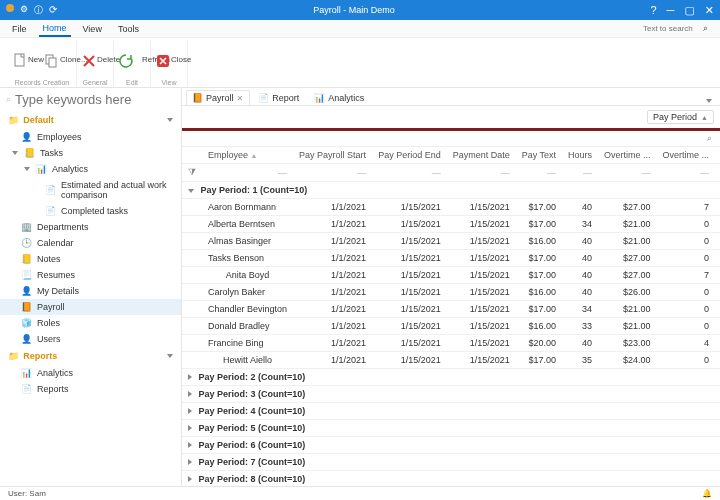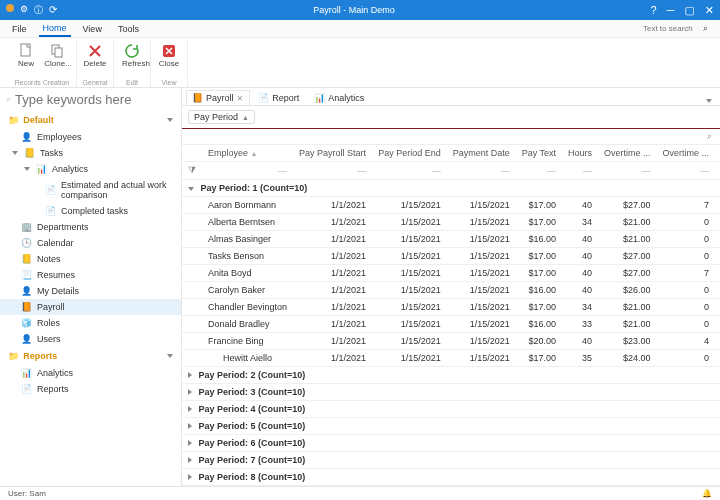--- a/index.html
+++ b/index.html
@@ -10,21 +10,21 @@
   .titlebar .win-controls { display: flex; gap: 10px; font-size: 11px; }
   .dot { width: 8px; height: 8px; border-radius: 50%; display: inline-block; }
   .menubar { background: #fafafa; border-bottom: 1px solid #eee; height: 18px; display: flex; align-items: center; padding: 0 8px; gap: 8px; }
   .menubar span { font-size: 9px; color: #333; padding: 2px 4px; }
   .menubar .active { color: #0066cc; border-bottom: 2px solid #0066cc; }
   .menubar .search-box { margin-left: auto; display: flex; align-items: center; gap: 4px; color: #bbb; font-size: 8px; }
   .menubar .search-box input { width: 54px; border: none; padding: 1px 2px; font-size: 8px; background: transparent; color: #bbb; }
   .ribbon { display: flex; height: 50px; border-bottom: 1px solid #e5e5e5; padding: 2px 8px 0 8px; }
   .ribbon-group { display: flex; flex-direction: column; border-right: 1px solid #eee; padding: 0 4px; }
   .ribbon-items { display: flex; gap: 4px; flex: 1; }
-  .ribbon-btn { display: flex; flex-direction: column; align-items: center; justify-content: flex-start; width: 28px; font-size: 8px; color: #444; cursor: pointer; }
+  .ribbon-btn { display: flex; flex-direction: row; align-items: center; justify-content: flex-start; width: 28px; font-size: 8px; color: #444; cursor: pointer; }
   .ribbon-btn .ico { height: 18px; display: flex; align-items: center; justify-content: center; margin-top: 2px; }
   .ribbon-group-label { font-size: 7px; color: #999; text-align: center; padding-bottom: 1px; }
   .main { display: flex; height: 398px; }
   .sidebar { width: 182px; border-right: 1px solid #e5e5e5; display: flex; flex-direction: column; overflow-y: auto; }
   .side-search { padding: 4px 6px; display: flex; align-items: center; gap: 4px; color: #bbb; }
   .side-search input { border: none; font-size: 13px; flex: 1; color: #bbb; }
   .side-group { font-size: 9px; color: #d88e00; padding: 4px 8px; display: flex; align-items: center; gap: 4px; }
   .side-item { font-size: 9px; color: #333; padding: 3px 8px 3px 22px; display: flex; align-items: center; gap: 5px; cursor: pointer; }
   .side-item.child { padding-left: 34px; }
   .side-item.child2 { padding-left: 46px; }
@@ -33,21 +33,21 @@
   .chev.right { border-top: 3px solid transparent; border-bottom: 3px solid transparent; border-left: 4px solid #888; }
   .chev.down { border-left: 3px solid transparent; border-right: 3px solid transparent; border-top: 4px solid #888; }
   .small-ico { width: 10px; height: 10px; display: inline-flex; align-items: center; justify-content: center; font-size: 9px; }
   .content { flex: 1; display: flex; flex-direction: column; overflow: hidden; }
   .tabs { display: flex; border-bottom: 1px solid #e5e5e5; height: 18px; align-items: flex-end; padding-left: 4px; gap: 2px; }
   .tab { display: flex; align-items: center; gap: 3px; padding: 2px 6px; font-size: 9px; border: 1px solid transparent; border-bottom: none; }
   .tab.active { border-color: #e5e5e5; background: #fff; }
   .tab .close-x { color: #999; font-size: 8px; }
   .tabs .expand { margin-left: auto; padding: 0 8px; color: #888; }
   .tabs .expand .chev.down { border-top-color: #888; }
-  .grouprow { border-bottom: 1px solid #7f1d1d; padding: 4px 6px; font-size: 9px; display: flex; align-items: center; gap: 8px; }
+  .grouprow { border-bottom: 3px solid #7f1d1d; padding: 4px 6px; font-size: 9px; display: flex; align-items: center; gap: 8px; justify-content: flex-end; }
   .searchrow { border-bottom: 1px solid #eee; height: 16px; display: flex; justify-content: flex-end; padding: 2px 8px; }
   .tablewrap { flex: 1; overflow: auto; }
   table { border-collapse: collapse; width: 100%; font-size: 9px; }
   th, td { padding: 3px 6px; border-bottom: 1px solid #f0f0f0; text-align: right; white-space: nowrap; }
   th:first-child, td:first-child { text-align: left; }
   th { color: #555; font-weight: normal; position: sticky; top: 0; background: #fff; }
   .filter-row td { color: #bbb; }
   .group-header td { text-align: left; font-weight: bold; color: #333; }
   .group-header .chev { margin-right: 4px; }
   .statusbar { height: 14px; border-top: 1px solid #e5e5e5; display: flex; align-items: center; justify-content: space-between; padding: 0 8px; font-size: 8px; color: #555; }
@@ -332,21 +332,21 @@
               <td>1/15/2021</td>
               <td>1/15/2021</td>
               <td>$17.00</td>
               <td>40</td>
               <td>$27.00</td>
               <td>0</td>
               <td>30.00%</td>
             </tr>
             <tr>
               <td></td>
-              <td style="text-align:left">Anita Boyd</td>
+              <td style="text-align:center">Anita Boyd</td>
               <td>1/1/2021</td>
               <td>1/15/2021</td>
               <td>1/15/2021</td>
               <td>$17.00</td>
               <td>40</td>
               <td>$27.00</td>
               <td>7</td>
               <td>20.00%</td>
             </tr>
             <tr>

